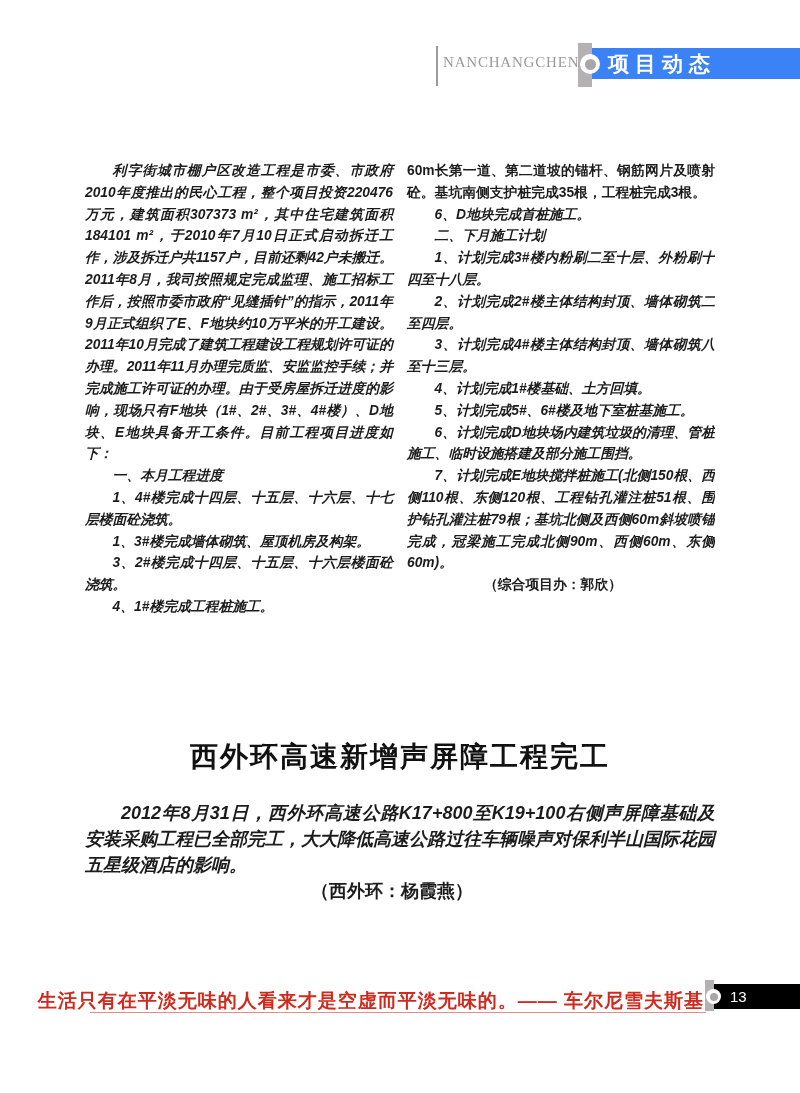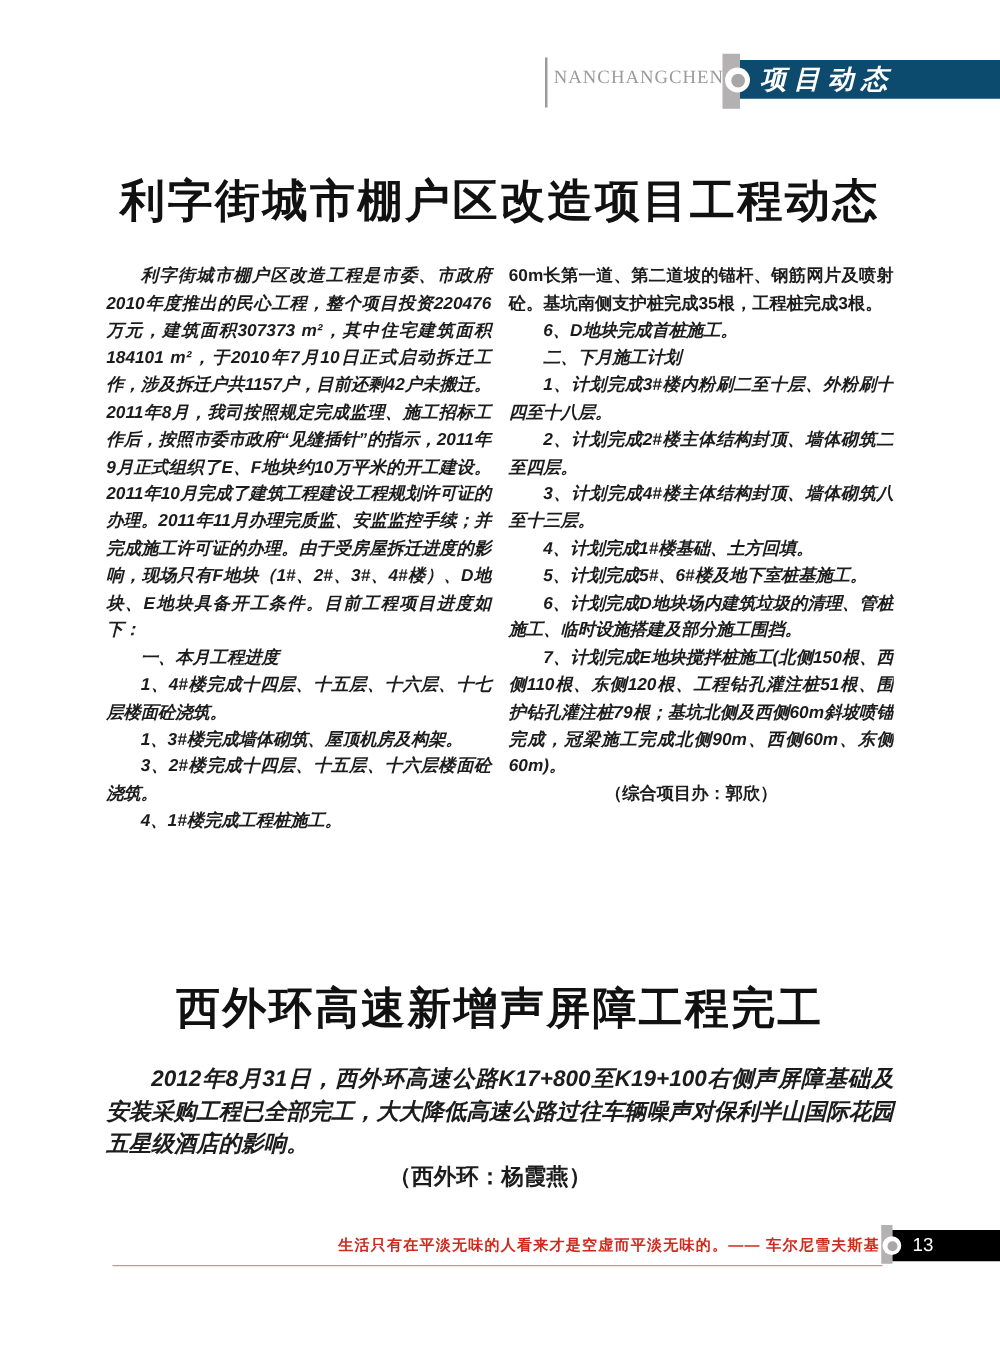--- a/index.html
+++ b/index.html
@@ -23,24 +23,24 @@
     font-family: "Liberation Serif", "DejaVu Serif", serif;
     font-size: 15px; letter-spacing: 0.8px; color: #9b9b9b;
     white-space: nowrap;
   }
   .hdr-gray-bar {
     position: absolute; left: 578px; top: 43px;
     width: 14px; height: 44px; background: #b3b1b1;
   }
   .red-banner {
     position: absolute; left: 592px; top: 48px;
-    width: 208px; height: 31px; background: #0c4a6e;
+    width: 208px; height: 31px; background: #3b82f6;
     color: #ffffff; font-weight: bold; font-size: 21px;
     letter-spacing: 6px; line-height: 31px; padding-left: 16px;
-    box-sizing: border-box; white-space: nowrap; font-style: italic;
+    box-sizing: border-box; white-space: nowrap;
   }
   .junction { position: absolute; border-radius: 50%; background: #ffffff;
     display: flex; align-items: center; justify-content: center; }
   .junction .dot { border-radius: 50%; background: #a8a6a6; }
   .junction.hdr { left: 580px; top: 54px; width: 20px; height: 20px; }
   .junction.hdr .dot { width: 11px; height: 11px; }
 
   
   main { padding: 136px 85px 0 85px; }
   h1.art-title, h2.art-title {
@@ -57,28 +57,28 @@
   .col { width: 308px; }
   .para {
     margin: 0; font-size: 13.8px; line-height: 21.8px;
     font-weight: 600; text-align: justify; text-justify: inter-character;
     color: #1c1c1c;
   }
   .para.indent { text-indent: 2em; font-style: italic; }
   .para.cont { text-indent: 0; }
   .para.byline { text-align: center; text-indent: 0; padding-right: 16px; }
 
-  h2.art-title { margin-top: 88px; font-size: 35px; }
+  h2.art-title { margin-top: 88px; font-size: 28px; }
   .art2-body { margin-top: 18px; }
   .art2-body .para { font-size: 18px; line-height: 26px; }
 
   
   .footer-quote {
     position: absolute; top: 988px; right: 96px;
-    color: #d02a1e; font-size: 12px; font-weight: 600;
+    color: #d02a1e; font-size: 19px; font-weight: 600;
     letter-spacing: 1px; white-space: nowrap;
   }
   .footer-rule {
     position: absolute; left: 90px; top: 1012px;
     width: 616px; height: 1px; background: #dc9089;
   }
   .ftr-gray-bar {
     position: absolute; left: 705px; top: 980px;
     width: 9px; height: 31px; background: #b3b1b1;
   }
@@ -100,21 +100,20 @@
   <div class="brand">NANCHANGCHENGTOU</div>
   <div class="hdr-gray-bar"></div>
   <div class="red-banner">
     <span>项目动态</span>
   </div>
   <div class="junction hdr">
     <div class="dot"></div>
   </div>
 
   <main>
-    <h1 class="art-title">利字街城市棚户区改造项目工程动态</h1>
 
     <div class="columns">
       <div class="col">
           <p class="para indent">利字街城市棚户区改造工程是市委、市政府2010年度推出的民心工程，整个项目投资220476万元，建筑面积307373 m²，其中住宅建筑面积184101 m²，于2010年7月10日正式启动拆迁工作，涉及拆迁户共1157户，目前还剩42户未搬迁。2011年8月，我司按照规定完成监理、施工招标工作后，按照市委市政府“见缝插针”的指示，2011年9月正式组织了E、F地块约10万平米的开工建设。2011年10月完成了建筑工程建设工程规划许可证的办理。2011年11月办理完质监、安监监控手续；并完成施工许可证的办理。由于受房屋拆迁进度的影响，现场只有F地块（1#、2#、3#、4#楼）、D地块、E地块具备开工条件。目前工程项目进度如下：</p>
           <p class="para indent">一、本月工程进度</p>
           <p class="para indent">1、4#楼完成十四层、十五层、十六层、十七层楼面砼浇筑。</p>
           <p class="para indent">1、3#楼完成墙体砌筑、屋顶机房及构架。</p>
           <p class="para indent">3、2#楼完成十四层、十五层、十六层楼面砼浇筑。</p>
           <p class="para indent">4、1#楼完成工程桩施工。</p>
         </div>

